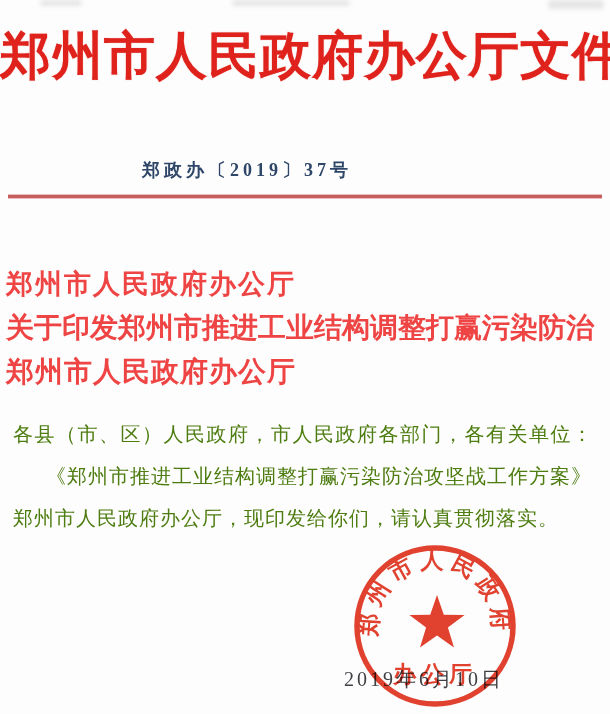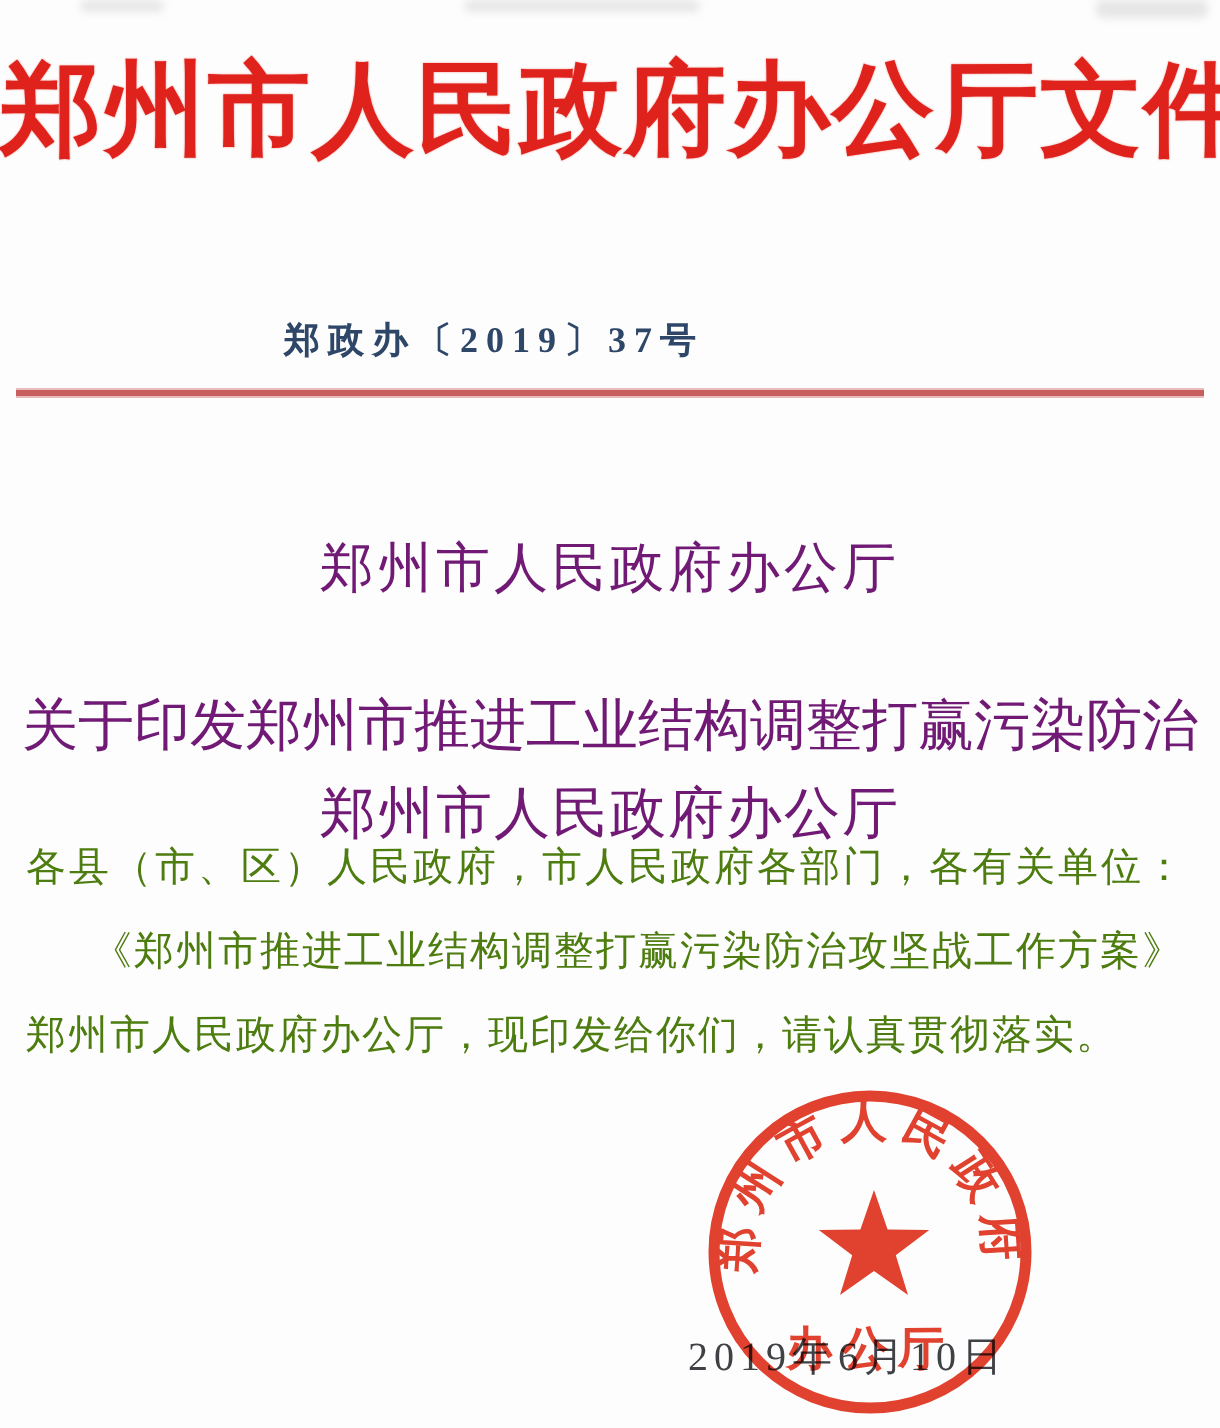--- a/index.html
+++ b/index.html
@@ -34,26 +34,25 @@
     letter-spacing:4px;
     color:#2e4668;
   }
   .red-line{
     position:absolute;left:8px;top:195px;width:594px;height:3px;
     background:#c75f5f;
     box-shadow:0 1px 0 rgba(216,136,136,.55),0 -1px 0 rgba(216,136,136,.55);
   }
   .title-block{
     position:absolute;left:6px;top:262px;width:598px;
-    text-align:center;
-    color:#701a75;
-    font-weight:normal;
+    color:#ef4444;
+    font-weight:bold;
   }
   .title-block .t1{font-size:27px;line-height:44px;letter-spacing:2px;white-space:nowrap;}
-  .title-block .t2{font-size:28px;line-height:44px;letter-spacing:0px;white-space:nowrap;margin-top:36px;}
+  .title-block .t2{font-size:28px;line-height:44px;letter-spacing:0px;white-space:nowrap;}
   .title-block .t3{font-size:28px;line-height:44px;letter-spacing:1px;white-space:nowrap;}
 
   .body-block{
     position:absolute;left:13px;top:413px;width:586px;
     font-size:20px;line-height:42px;
     color:#4d7c0f;
   }
   .body-block .salutation{letter-spacing:1.5px;white-space:nowrap;}
   .body-block .p-line{letter-spacing:1px;white-space:nowrap;}
   .body-block .p-line.indent{text-indent:33px;}

